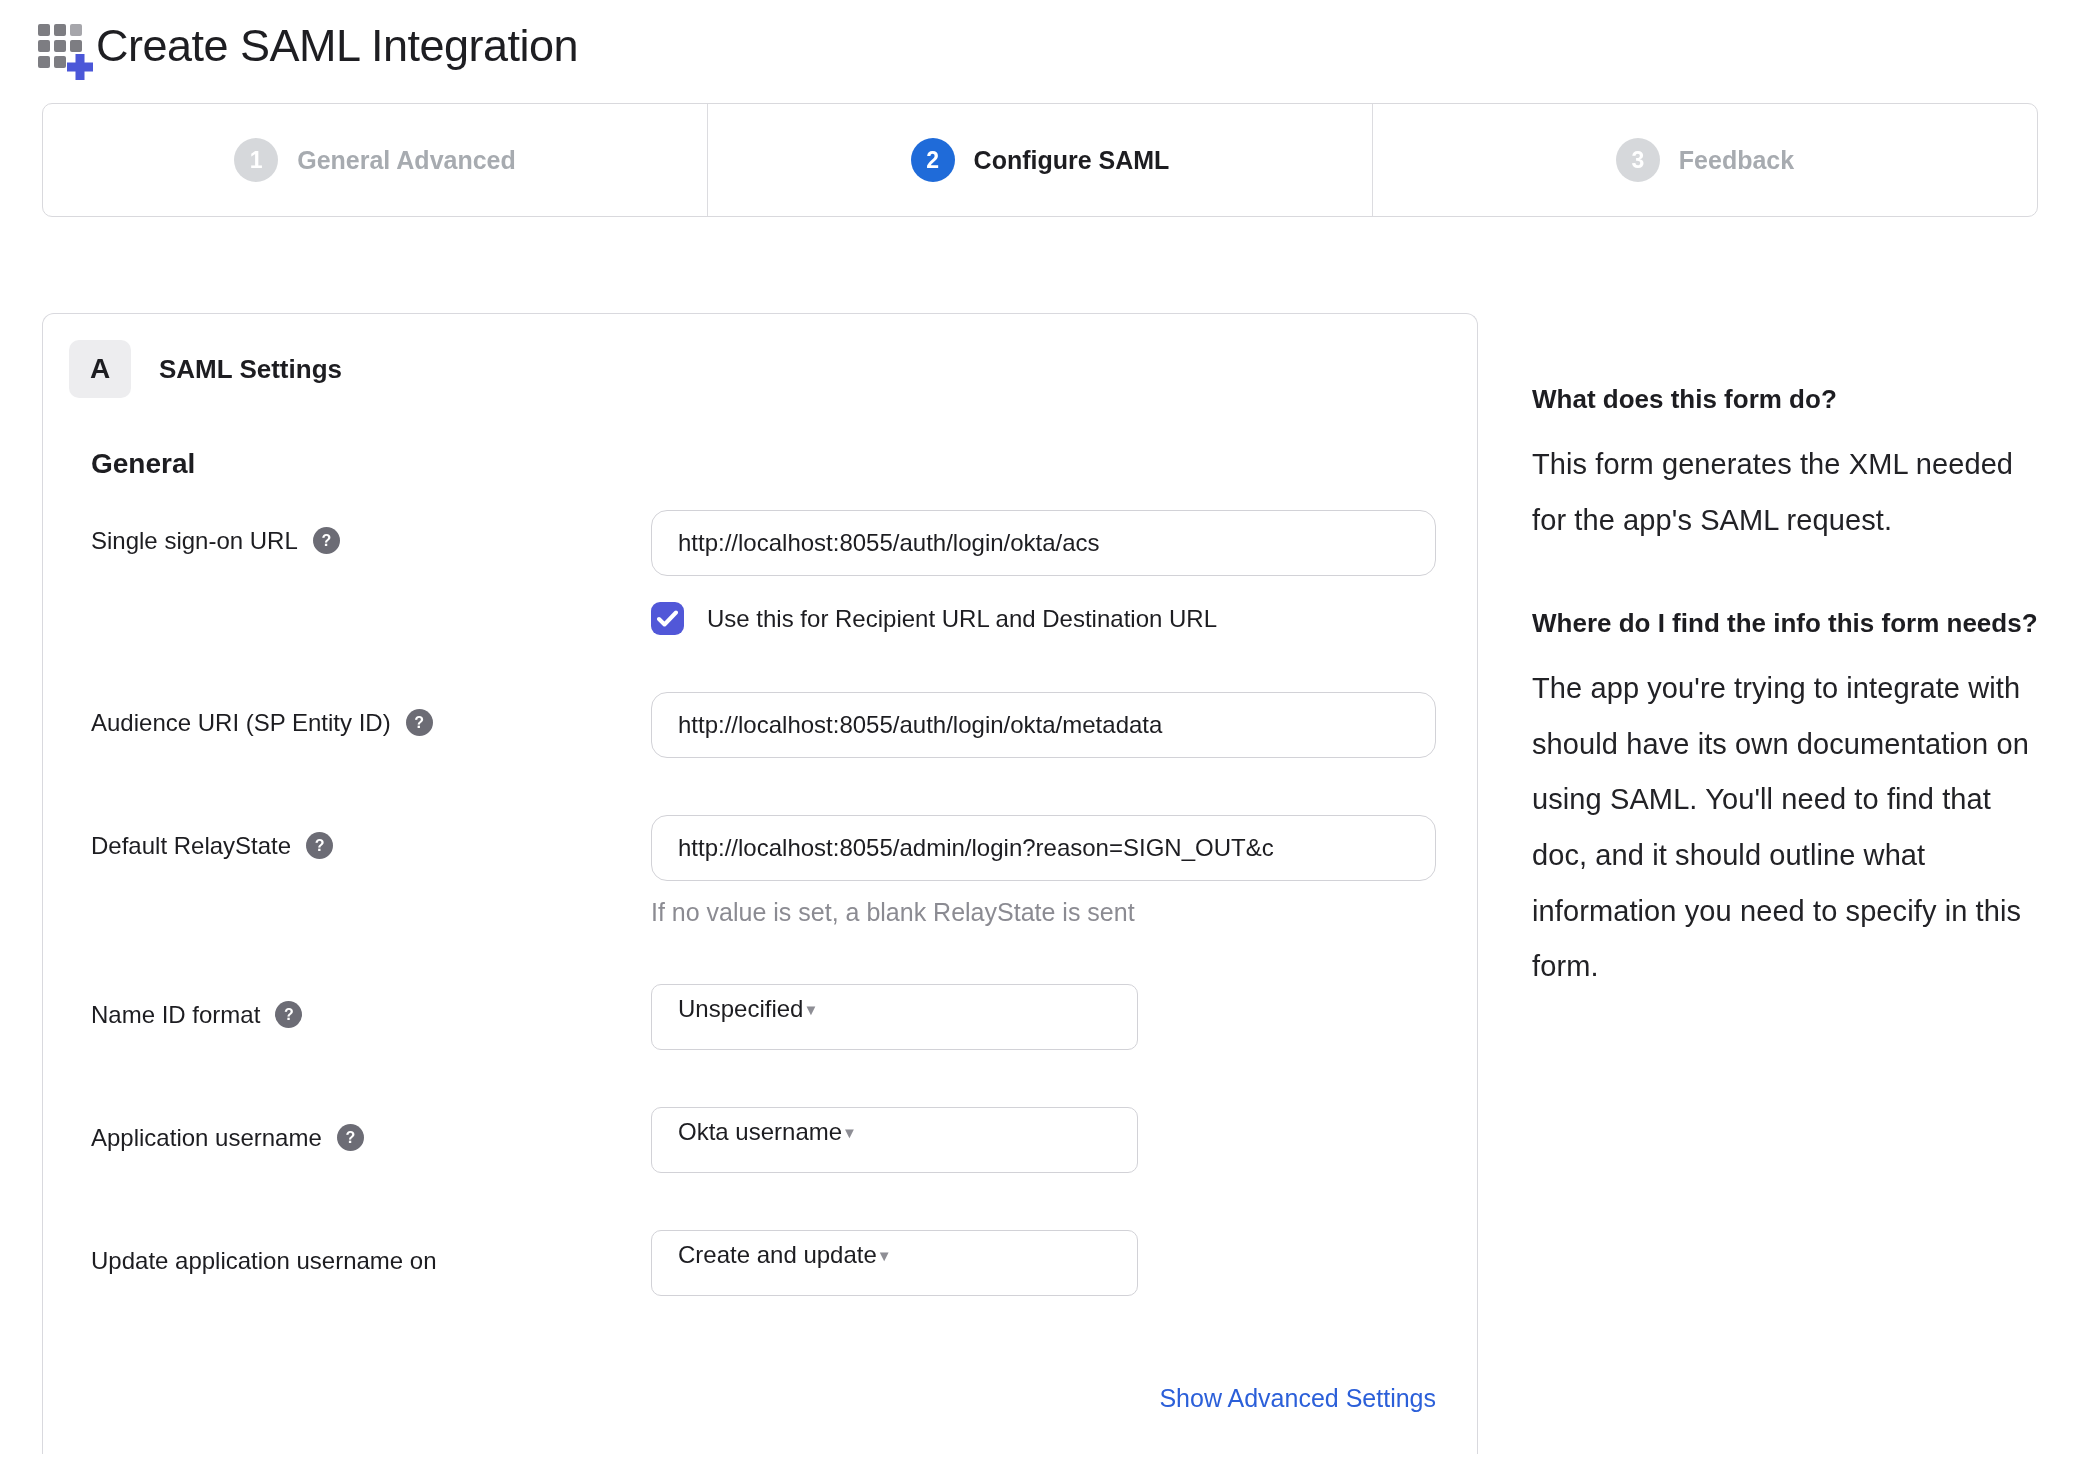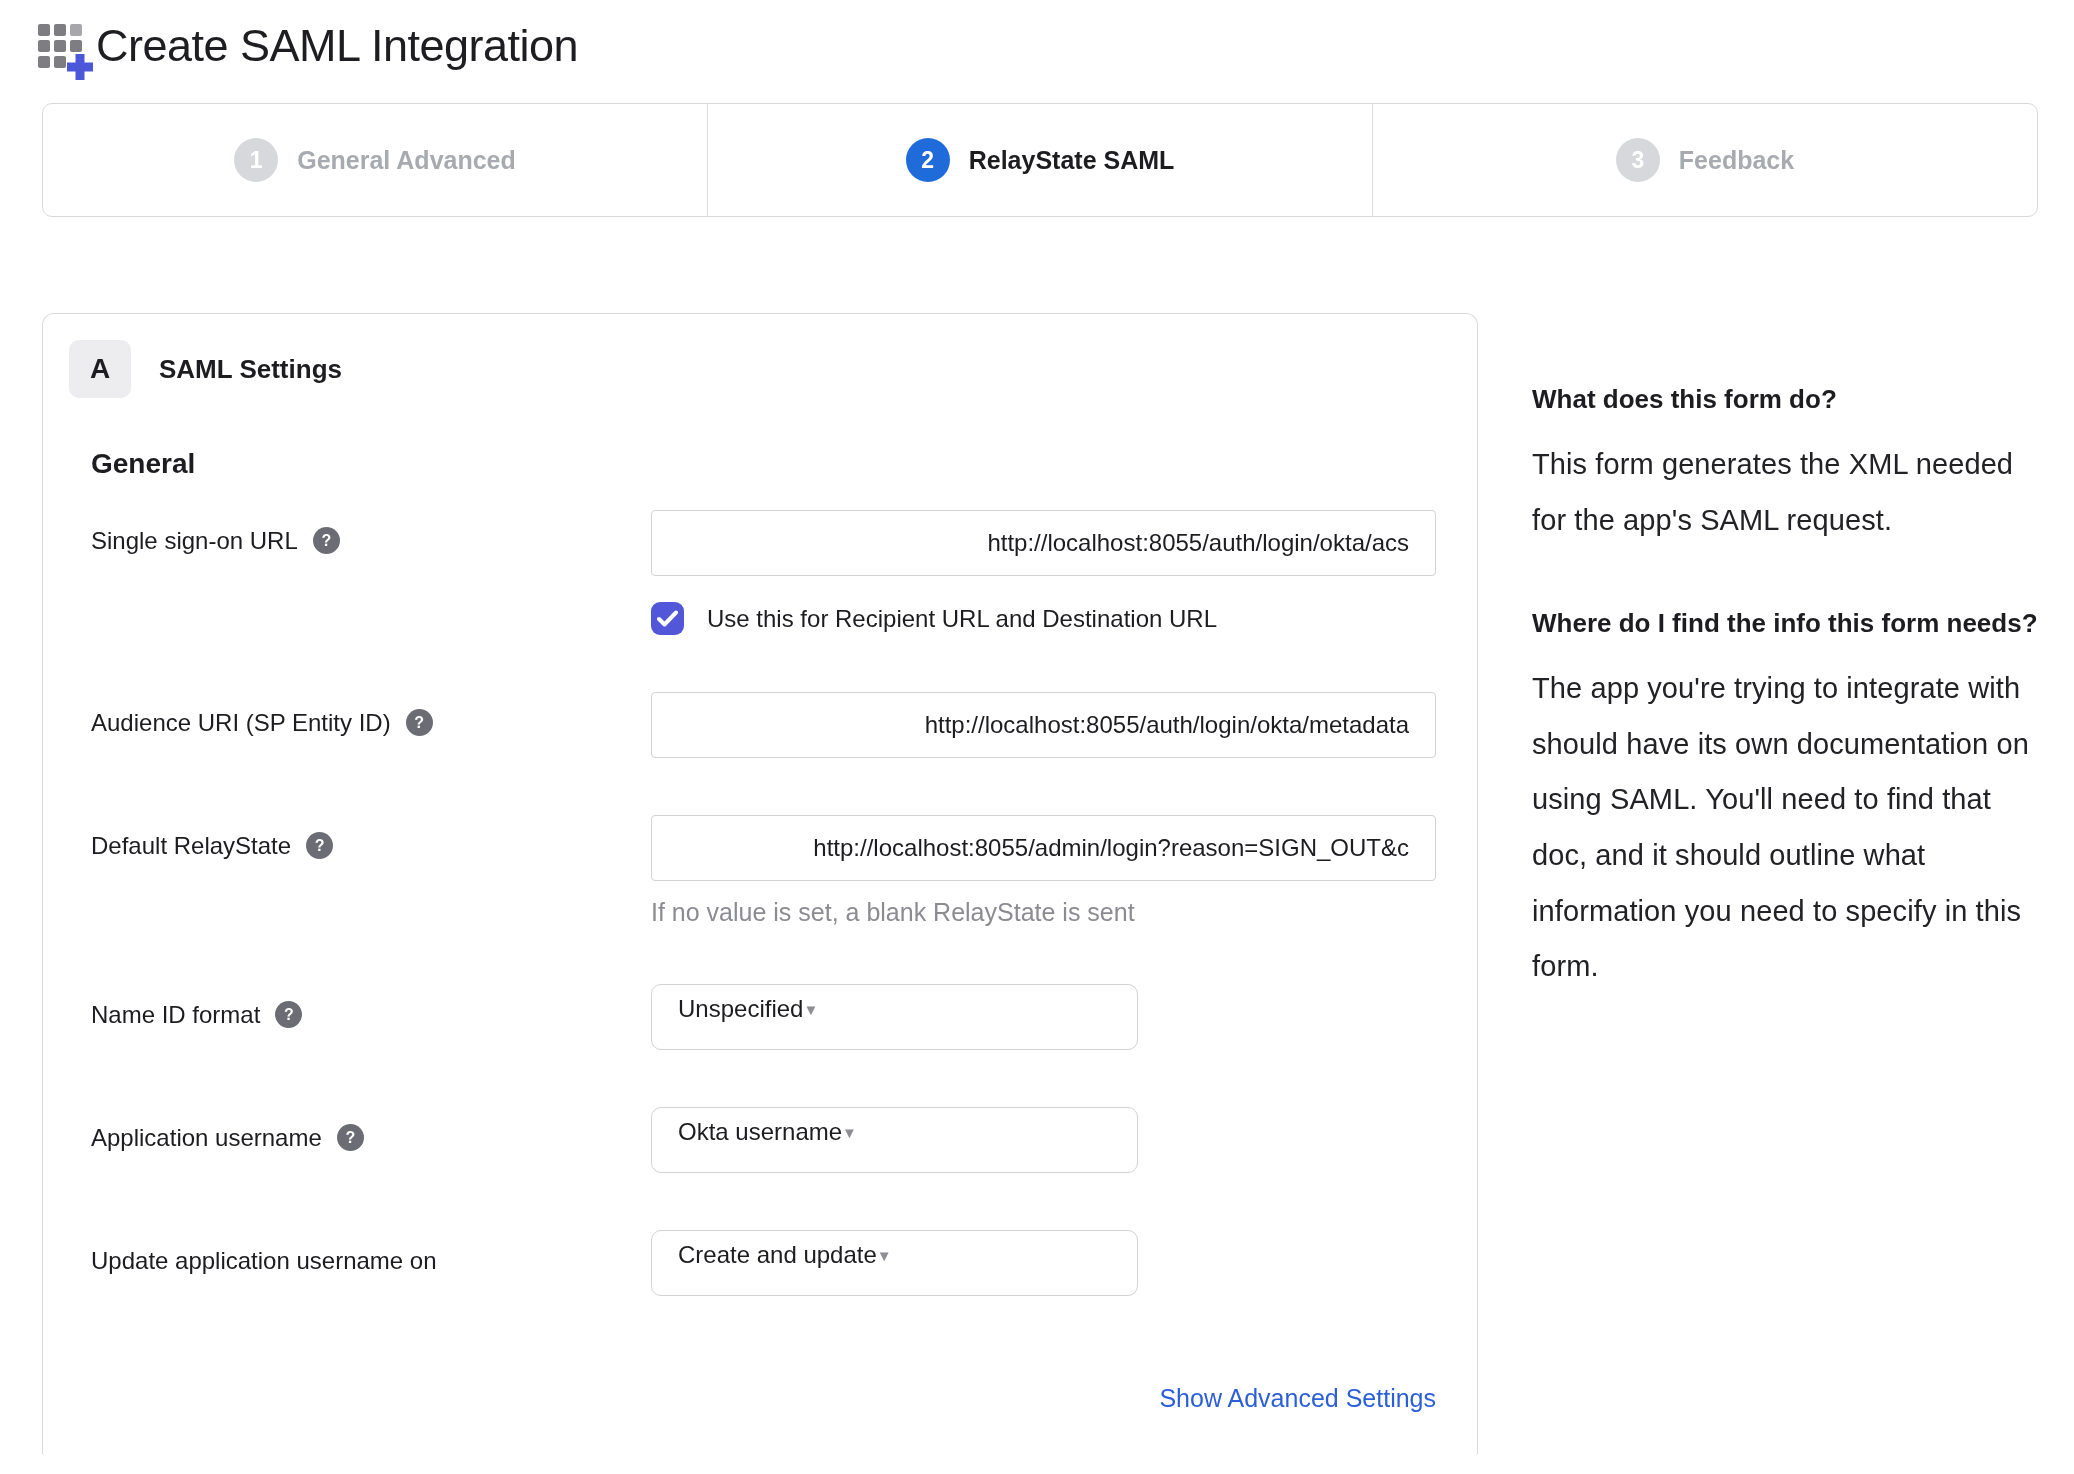--- a/index.html
+++ b/index.html
@@ -75,24 +75,24 @@
   }
   .help-icon {
     width: 27px; height: 27px; border-radius: 50%;
     background: #6c6c75; color: #ffffff;
     font-size: 16px; font-weight: 700;
     display: flex; align-items: center; justify-content: center;
     cursor: pointer; flex: 0 0 auto;
   }
   .text-input {
     width: 785px; height: 66px;
-    border: 1px solid #d2d2d7; border-radius: 4px;
+    border: 1px solid #d2d2d7; border-radius: 16px;
     padding: 0 26px; font-size: 24px; color: #1d1d21;
     font-family: "Liberation Sans", sans-serif;
-    outline: none; background: #fff; text-align: right;
+    outline: none; background: #fff;
   }
   .select {
     width: 487px; height: 66px;
     border: 1px solid #d2d2d7; border-radius: 10px;
     padding: 0 22px 16px 26px; font-size: 24px;
     display: flex; align-items: center; justify-content: flex-start;
     cursor: pointer; background: #fff;
   }
   .select .caret { font-size: 15px; color: #8e8e95; }
 
@@ -140,21 +140,21 @@
   <div class="page-title">Create SAML Integration</div>
 </div>
 
 <div class="steps">
   <div class="step">
     <div class="step-circle">1</div>
     <div class="step-label">General Advanced</div>
   </div>
   <div class="step active">
     <div class="step-circle">2</div>
-    <div class="step-label">RelayState SAML</div>
+    <div class="step-label">Configure SAML</div>
   </div>
   <div class="step">
     <div class="step-circle">3</div>
     <div class="step-label">Feedback</div>
   </div>
 </div>
 
 <div class="content">
 
   <div class="panel">

